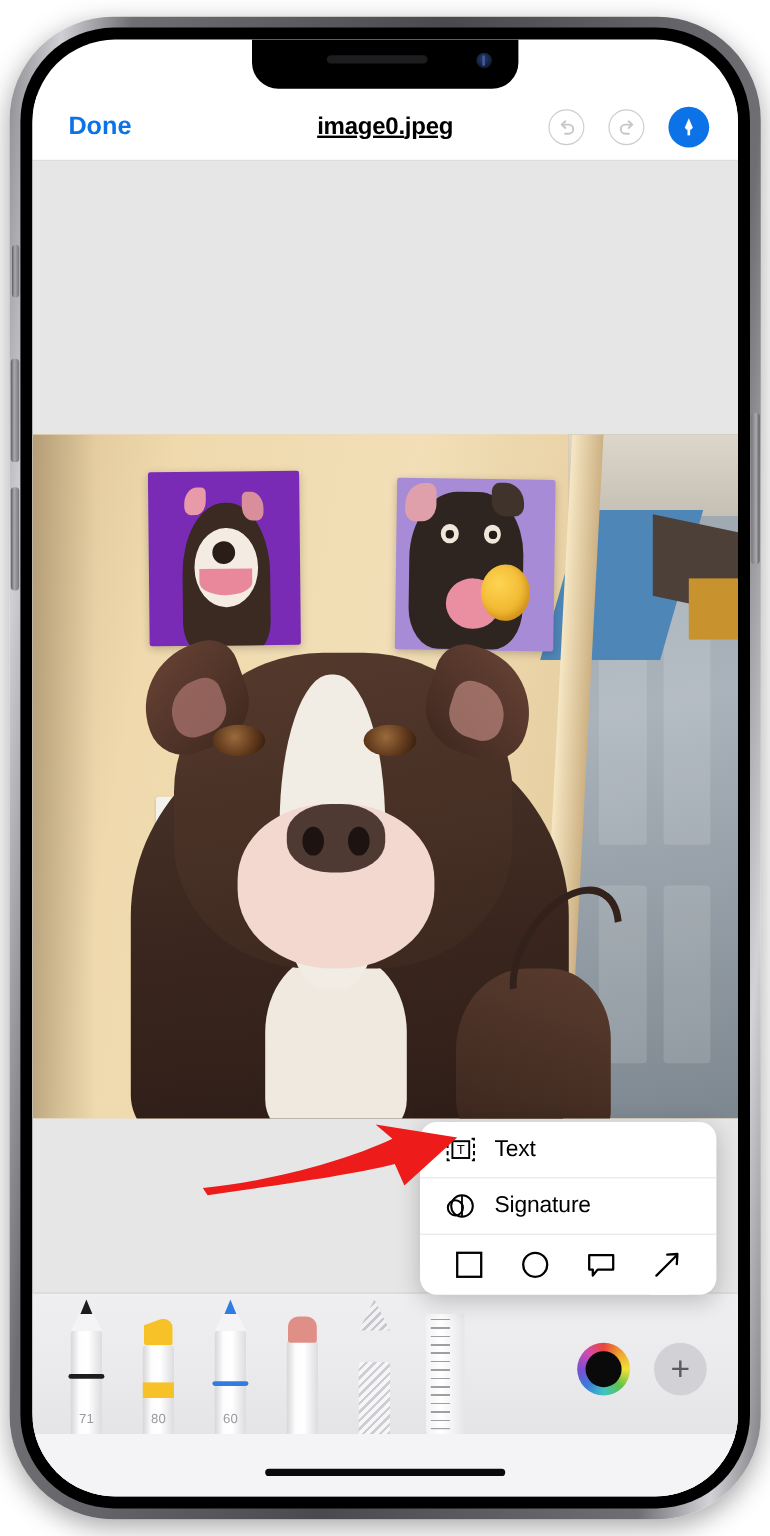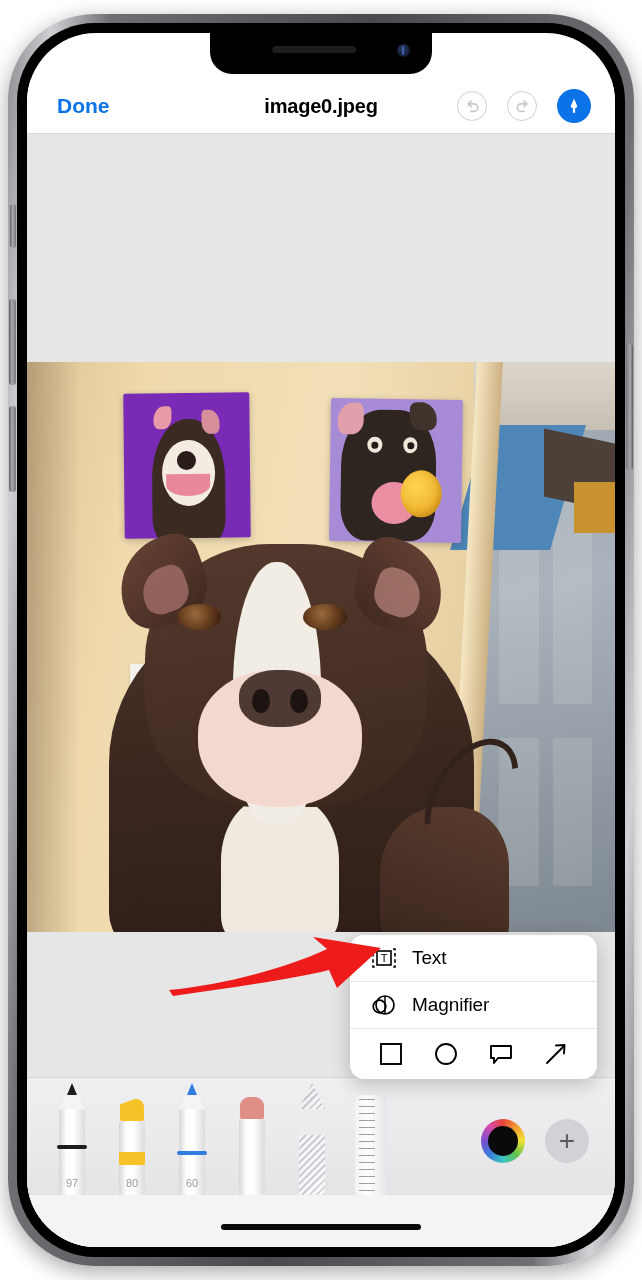--- a/index.html
+++ b/index.html
@@ -171,20 +171,21 @@
     font-weight: bold;
   }
   #nav-title {
     position: absolute;
     left: 50%;
     transform: translateX(-50%);
     font-size: 20px;
     font-weight: bold;
     color: #000;
     letter-spacing: -.2px;
+    text-decoration: underline;
   }
   #nav-actions {
     position: absolute;
     right: 24px;
     display: flex;
     align-items: center;
     gap: 20px;
   }
   .circ-btn {
     width: 30px; height: 30px;
@@ -932,21 +933,21 @@
         </div>
 
         <div id="markup-toolbar">
           <div id="tools-row">
 
             <div class="tool" id="tool-pen">
               <div class="barrel"></div>
               <div class="tip"></div>
               <div class="nib"></div>
               <div class="swatch" style="bottom:46px;background:#1d1d1f"></div>
-              <div class="num">97</div>
+              <div class="num">71</div>
             </div>
 
             <div class="tool" id="tool-highlighter">
               <div class="barrel"></div>
               <div class="hl-tip"></div>
               <div class="hl-band"></div>
               <div class="num">80</div>
             </div>
 
             <div class="tool" id="tool-marker">
@@ -995,21 +996,21 @@
 
 
           <div class="popup-row">
             <div class="pico">
               <svg width="28" height="26" viewBox="0 0 28 26">
                 <circle cx="15" cy="13" r="9" stroke="#000" stroke-width="1.7" fill="none"></circle>
                 <circle cx="9.5" cy="14.5" r="6.3" stroke="#000" stroke-width="1.7" fill="none"></circle>
                 <path d="M15 4 L15 22" stroke="#000" stroke-width="1.5"></path>
               </svg>
             </div>
-            <div class="plabel">Magnifier</div>
+            <div class="plabel">Signature</div>
           </div>
 
           <div class="popup-row" id="shape-row">
             <div class="shape-ico">
               <svg width="26" height="26" viewBox="0 0 26 26">
                 <rect x="3" y="3" width="20" height="20" stroke="#000" stroke-width="1.9" fill="none"></rect>
               </svg>
             </div>
             <div class="shape-ico">
               <svg width="26" height="26" viewBox="0 0 26 26">

